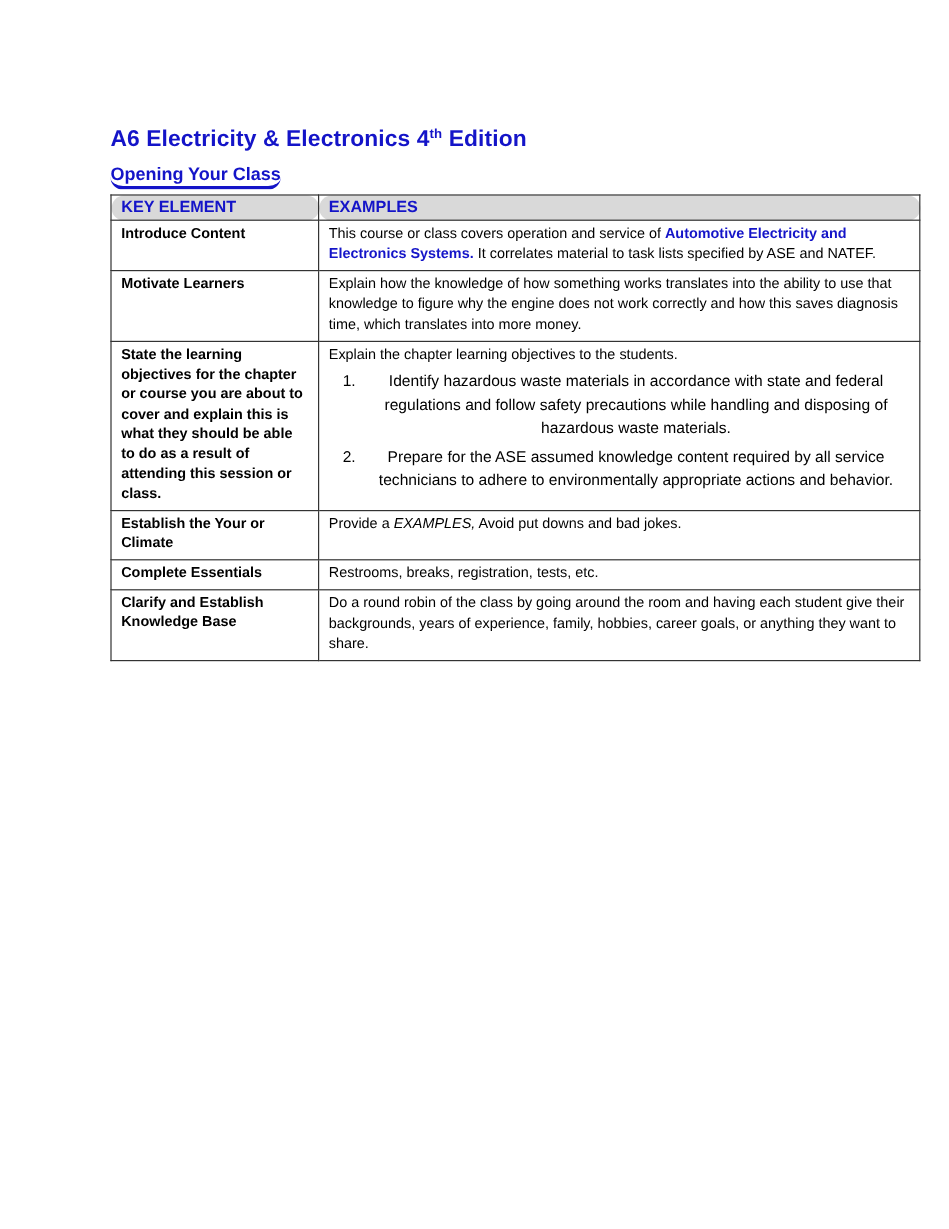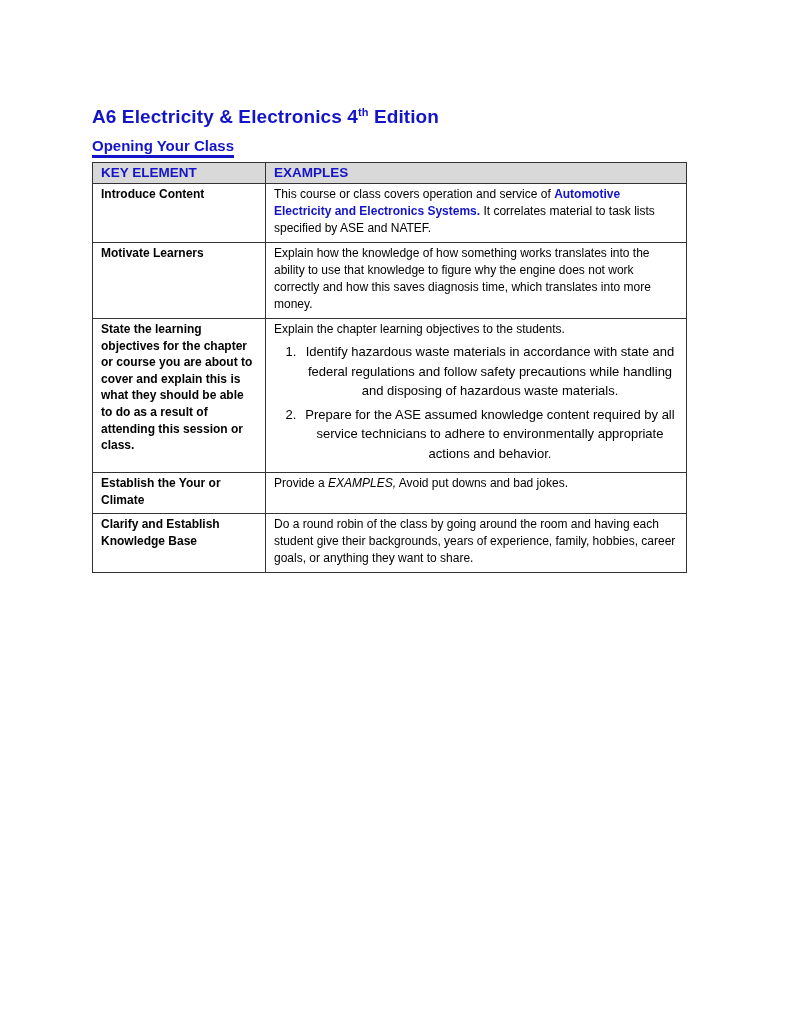--- a/index.html
+++ b/index.html
@@ -1,20 +1,20 @@
 <!DOCTYPE html>
 <html style="--accent: #1414C8; --header-bg: #D9D9D9; --table-border: #333333;"><head>
 <meta charset="utf-8">
 <style>
   :root {
     --accent: #1414C8;
     --header-bg: #D9D9D9;
     --table-border: #333333;
   }
-  * { box-sizing: border-box; }
+  * { box-sizing: border-box; border-radius: 15px; }
   html, body { margin: 0; padding: 0; }
   body {
     width: 791px;
     height: 1024px;
     background: #ffffff;
     color: #000000;
     font-family: "Liberation Sans", "DejaVu Sans", sans-serif;
     overflow: hidden;
   }
   .page { padding: 106px 99px 0 92px; }
@@ -38,21 +38,21 @@
     margin: 9px 0 4px;
     padding-bottom: 1px;
     font-size: 15px;
     font-weight: bold;
     color: var(--accent, #1414C8);
     border-bottom: 3px solid var(--accent, #1414C8);
   }
 
   table {
     border-collapse: collapse;
-    width: 595px;
+    width: 675px;
     table-layout: fixed;
   }
   th, td {
     border: 1.5px solid var(--table-border, #333333);
     vertical-align: top;
     text-align: left;
   }
   th {
     background: var(--header-bg, #D9D9D9);
     color: var(--accent, #1414C8);
@@ -118,19 +118,23 @@
             <li>Identify hazardous waste materials in accordance with state and federal regulations and follow safety precautions while handling and disposing of hazardous waste materials.</li>
             <li>Prepare for the ASE assumed knowledge content required by all service technicians to adhere to environmentally appropriate actions and behavior.</li>
           </ol>
         </td>
       </tr>
       <tr>
         <td class="key">Establish the Your or Climate</td>
         <td><span>Provide a </span><span class="italic">EXAMPLES,</span><span> Avoid put downs and bad jokes.</span></td>
       </tr>
       <tr>
+        <td class="key">Complete Essentials</td>
+        <td>Restrooms, breaks, registration, tests, etc.</td>
+      </tr>
+      <tr>
         <td class="key">Clarify and Establish Knowledge Base</td>
         <td>Do a round robin of the class by going around the room and having each student give their backgrounds, years of experience, family, hobbies, career goals, or anything they want to share.</td>
       </tr>
     </tbody>
   </table>
 
 </div>
 
 </body></html>

